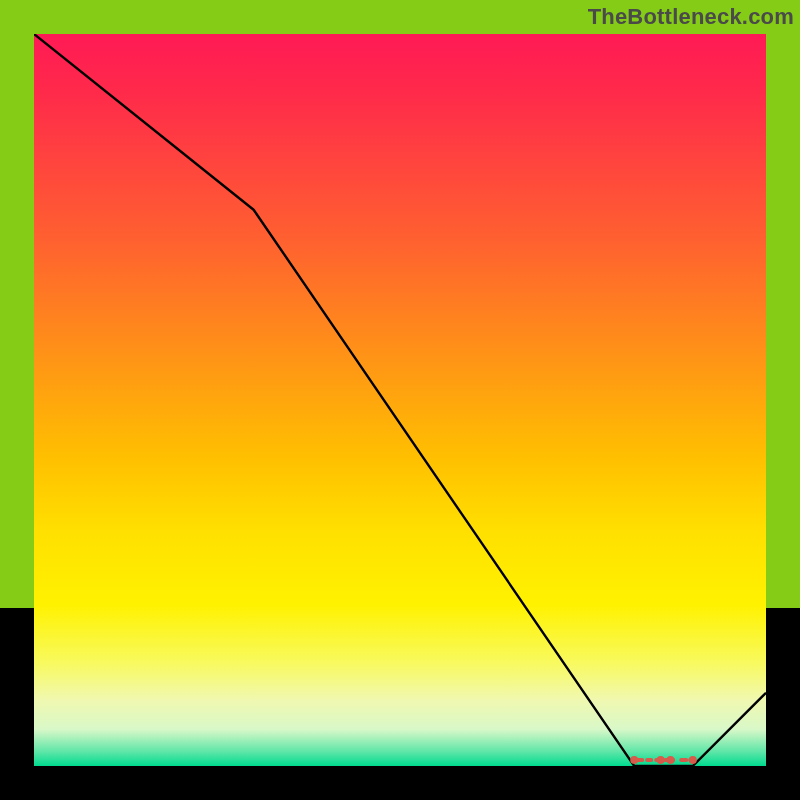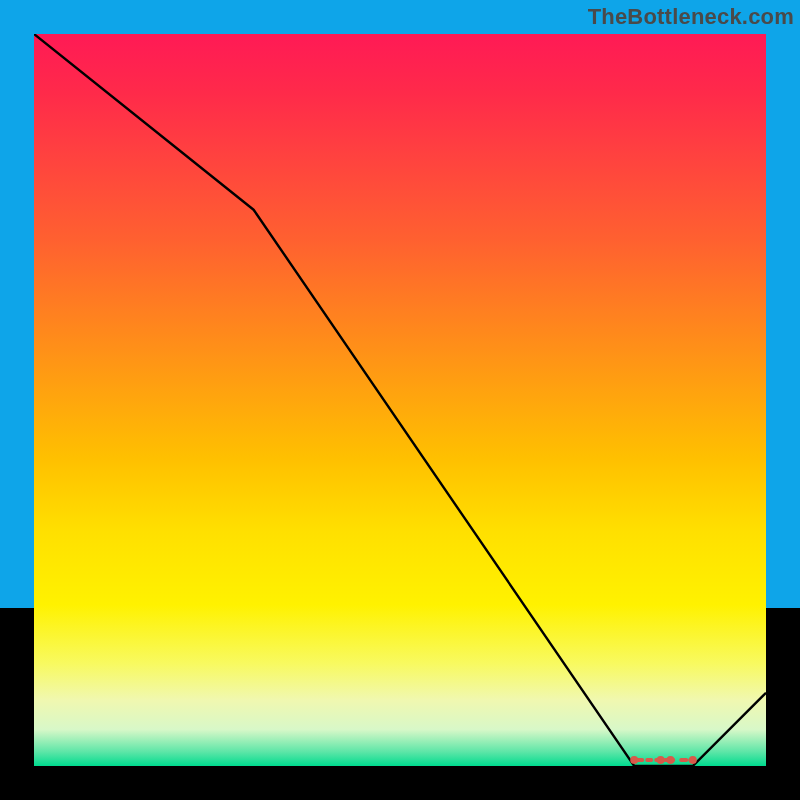--- a/index.html
+++ b/index.html
@@ -8,21 +8,21 @@
     width: 800px;
     height: 800px;
     background: #000;
     overflow: hidden;
     font-family: Arial, Helvetica, sans-serif;
   }
   .stage {
     position: relative;
     width: 800px;
     height: 608px;
-    background: #0ea5e9;
+    background: #84cc16;
   }
   .plot {
     position: absolute;
     left: 34px;
     top: 34px;
     width: 732px;
     height: 732px;
     background: linear-gradient(
       to bottom,
       #ff1a55 0%,

